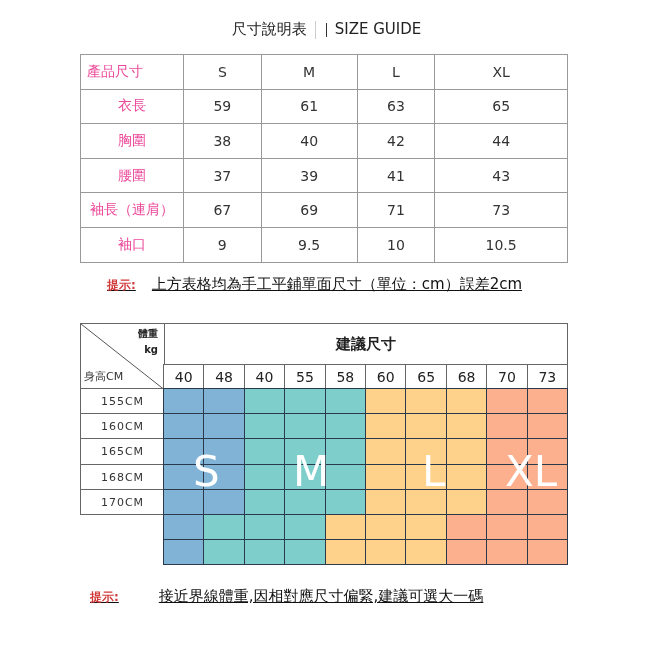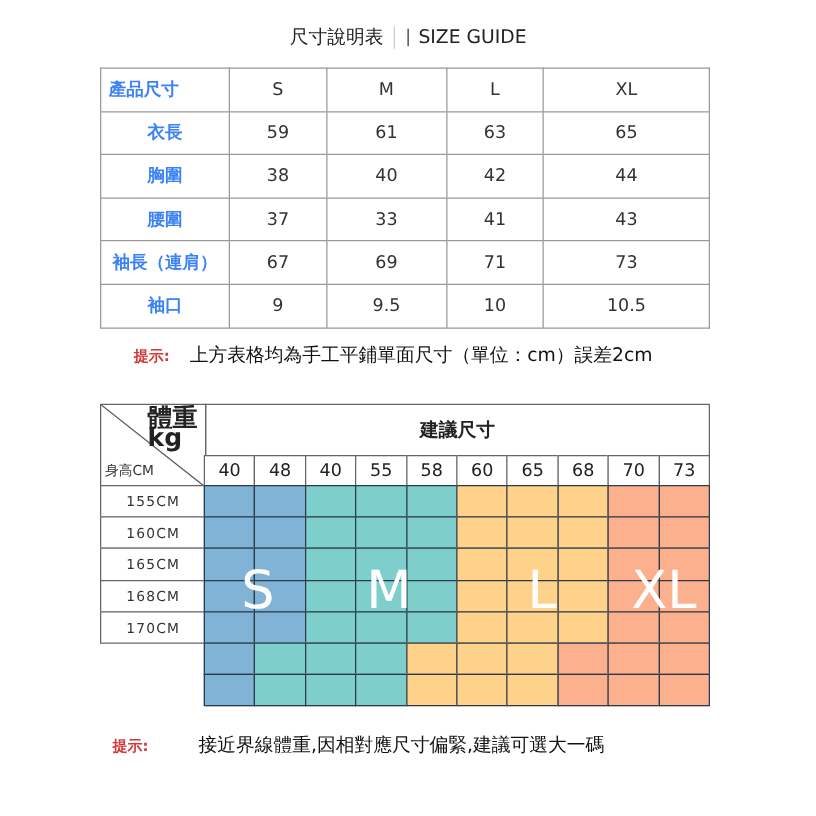--- a/index.html
+++ b/index.html
@@ -3,28 +3,28 @@
 <meta charset="utf-8">
 <style>
   html, body { margin:0; padding:0; background:#ffffff; }
   body { width:653px; height:653px; position:relative; overflow:hidden;
          font-family:"DejaVu Sans","Liberation Sans",sans-serif; color:#222; }
   .title { position:absolute; top:20px; left:0; width:653px; text-align:center; font-size:15px; color:#222; }
   .title .sep { display:inline-block; width:1px; height:18px; background:#ccc; vertical-align:middle; margin:0 10px 0 8px; }
   .title .bar { display:inline-block; width:1px; height:14px; background:#333; vertical-align:middle; margin-right:8px; }
   table.sz { position:absolute; left:80px; top:54px; width:488px; border-collapse:collapse; }
   table.sz td { border:1px solid #999; height:33.6px; padding:0; text-align:center; font-size:14px; color:#333; }
-  table.sz td.lbl { width:96px; font-weight:bold; color:#3b82f6; font-size:14px; }
+  table.sz td.lbl { width:96px; font-weight:normal; color:#ec4899; font-size:14px; }
   table.sz tr:first-child td.lbl { text-align:left; padding-left:6px; }
-  .note { position:absolute; font-size:15px; color:#111; }
+  .note { position:absolute; font-size:15px; color:#111;text-decoration:underline; }
   .note .tip { color:#d23a3a; font-size:12px; font-weight:bold; margin-right:16px; }
   .grid { position:absolute; left:80px; top:323px; width:488px; height:250px; }
   .corner { position:absolute; left:0; top:0; width:85px; height:67px; border:1px solid #666; box-sizing:border-box; background:#fff; }
   .corner svg { position:absolute; left:0; top:0; }
-  .corner .w { position:absolute; right:6px; top:2px; font-size:20px; font-weight:bold; text-align:left; line-height:16px; }
+  .corner .w { position:absolute; right:6px; top:2px; font-size:10px; font-weight:bold; text-align:right; line-height:16px; }
   .corner .h { position:absolute; left:3px; bottom:5px; font-size:11px; color:#333; }
   .rechead { position:absolute; left:84px; top:0; width:404px; height:42px; border:1px solid #666; box-sizing:border-box; text-align:center; line-height:40px; font-size:15px; font-weight:bold; }
   .wrow { position:absolute; left:84px; top:41px; width:404px; height:26px; display:flex; }
   .wrow div { flex:1; border:1px solid #666; margin-left:-1px; text-align:center; font-size:14px; line-height:24px; background:#fff; }
   .hcol { position:absolute; left:0; top:66px; width:85px; }
   .hcol div { height:26.2px; border:1px solid #666; margin-top:-1px; box-sizing:border-box; font-size:11px; line-height:25px; text-align:center; color:#333; background:#fff; letter-spacing:1px; }
   .cells { position:absolute; left:84px; top:66px; width:404px; }
   .crow { display:flex; height:26.2px; margin-top:-1px; }
   .cell { flex:1; border:1px solid #2b3a4a; margin-left:-1px; box-sizing:border-box; }
   .big { position:absolute; font-size:42px; color:#ffffff; font-family:"DejaVu Sans",sans-serif; }
@@ -55,21 +55,21 @@
   <tr>
     <td class="lbl">胸圍</td>
     <td>38</td>
     <td>40</td>
     <td>42</td>
     <td>44</td>
   </tr>
   <tr>
     <td class="lbl">腰圍</td>
     <td>37</td>
-    <td>33</td>
+    <td>39</td>
     <td>41</td>
     <td>43</td>
   </tr>
   <tr>
     <td class="lbl">袖長（連肩）</td>
     <td>67</td>
     <td>69</td>
     <td>71</td>
     <td>73</td>
   </tr>

